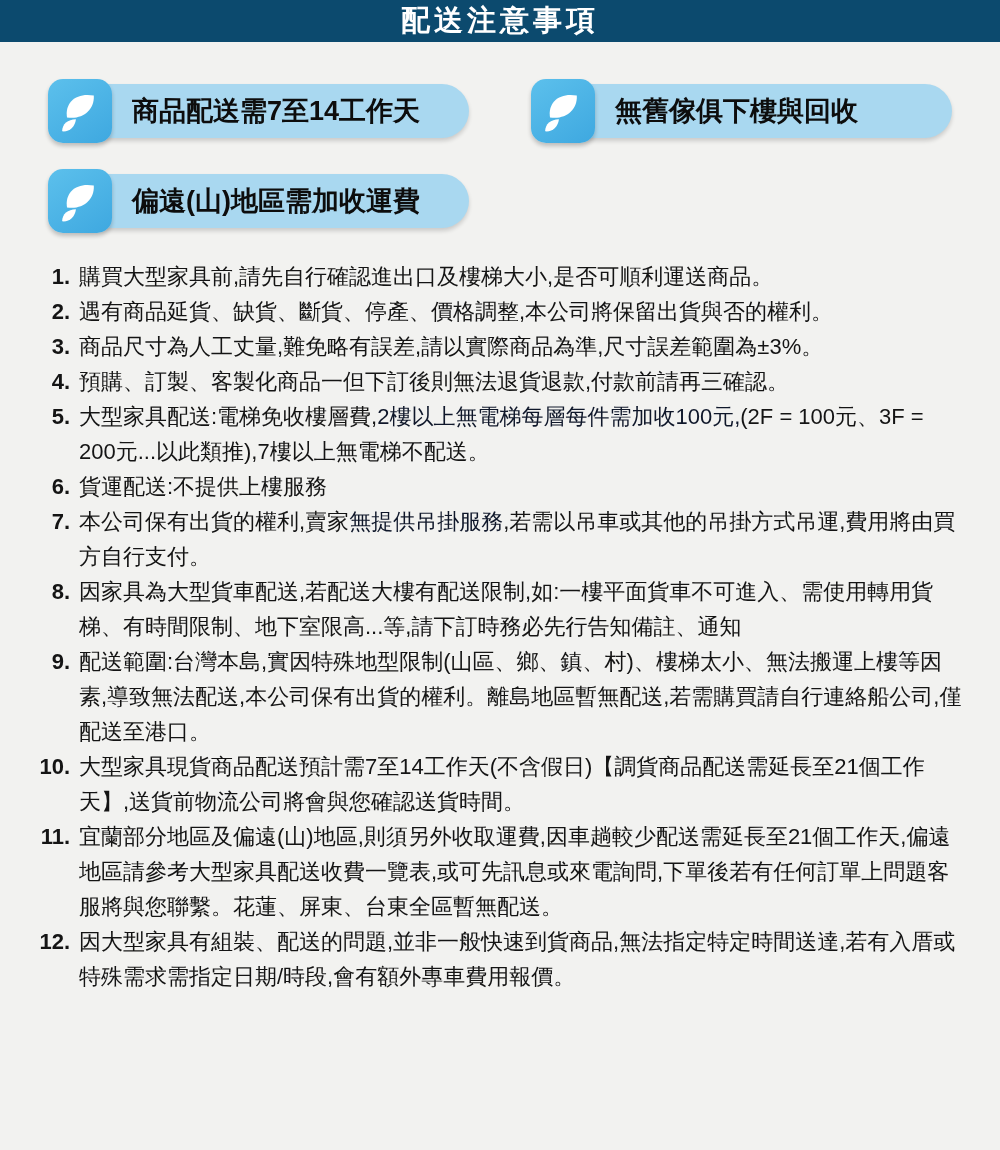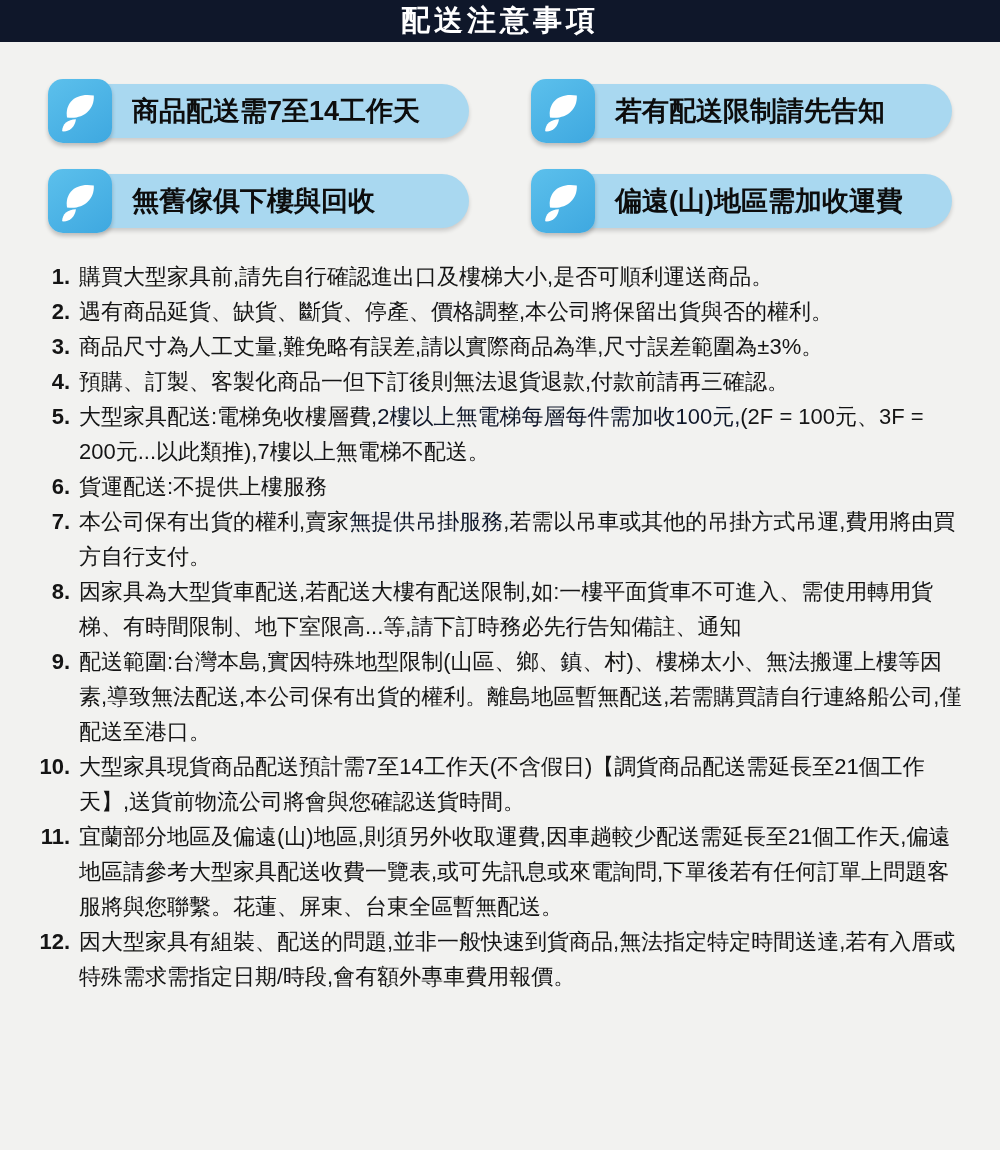--- a/index.html
+++ b/index.html
@@ -4,21 +4,21 @@
 <style>
   html,body{margin:0;padding:0;}
   body{
     width:1000px;height:1150px;
     background:#f2f2f0;
     font-family:"Liberation Sans","DejaVu Sans",sans-serif;
     color:#141414;
     overflow:hidden;
   }
   .header{
-    height:42px;background:#0f172a;
+    height:42px;background:#0c4a6e;
     display:flex;align-items:center;justify-content:center;
   }
   .header-title{
     color:#fff;font-size:29px;font-weight:bold;letter-spacing:4px;
   }
   .badges{
     display:grid;grid-template-columns:1fr 1fr;
     column-gap:62px;row-gap:26px;
     padding:37px 48px 0 48px;
     text-align:center;
@@ -78,29 +78,20 @@
       </div>
     <div class="badge-label">商品配送需7至14工作天</div>
   </div>
   <div class="badge">
     <div class="badge-pill"></div>
     <div class="badge-icon">
         <svg>
           <use href="#leaf-sym"></use>
         </svg>
       </div>
-    <div class="badge-label">若有配送限制請先告知</div>
-  </div>
-  <div class="badge">
-    <div class="badge-pill"></div>
-    <div class="badge-icon">
-        <svg>
-          <use href="#leaf-sym"></use>
-        </svg>
-      </div>
     <div class="badge-label">無舊傢俱下樓與回收</div>
   </div>
   <div class="badge">
     <div class="badge-pill"></div>
     <div class="badge-icon">
         <svg>
           <use href="#leaf-sym"></use>
         </svg>
       </div>
     <div class="badge-label">偏遠(山)地區需加收運費</div>

